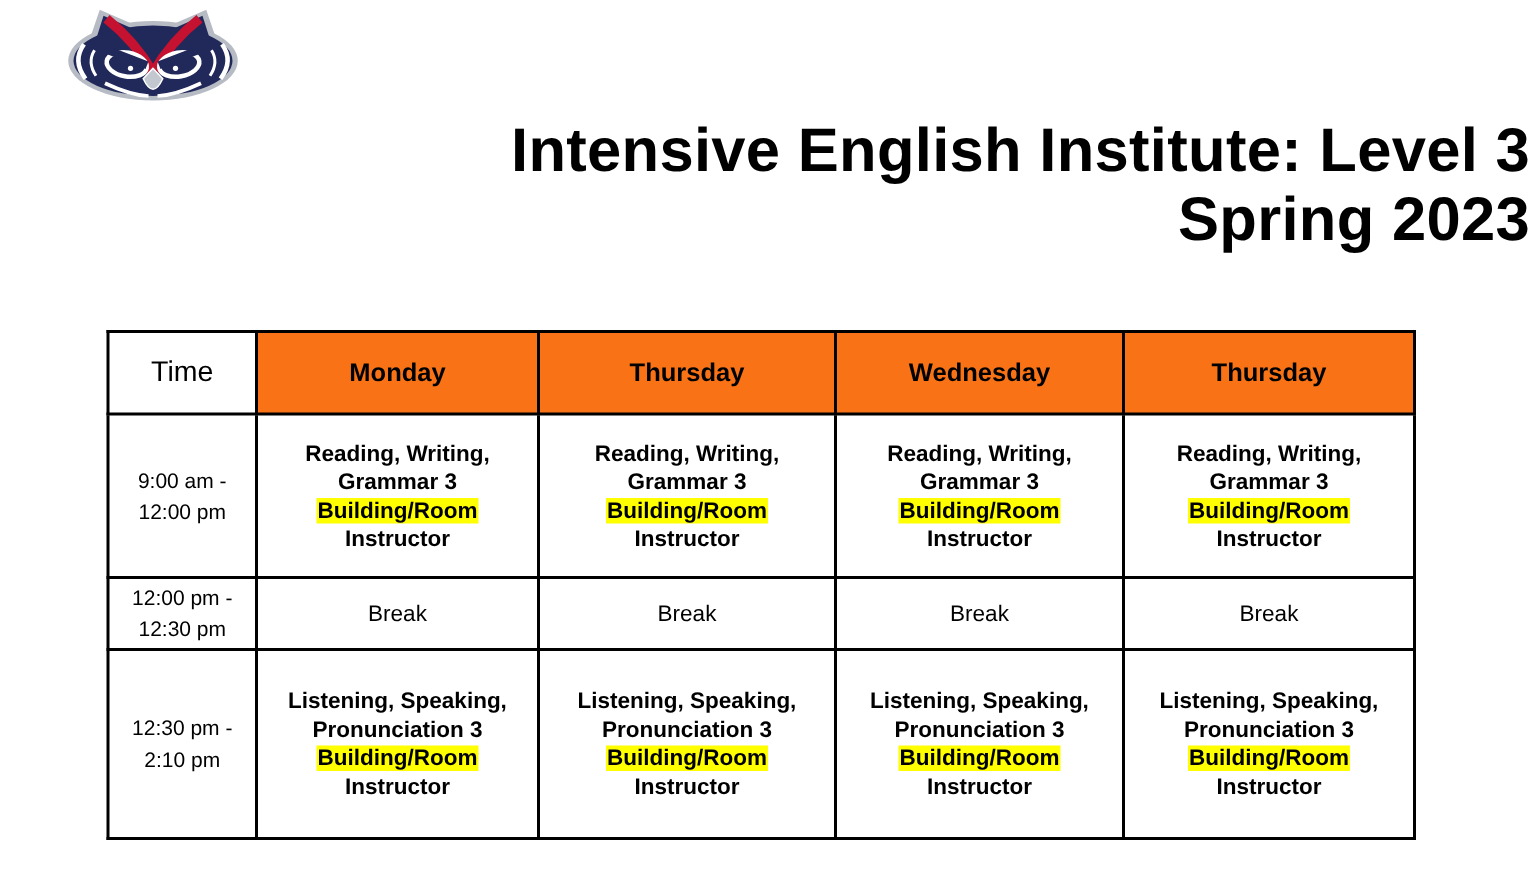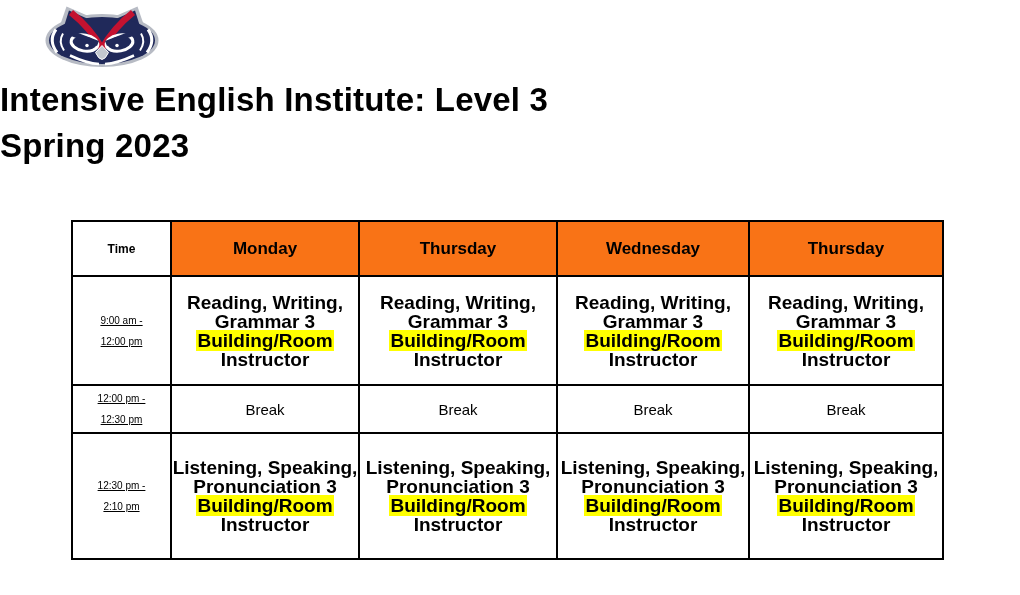--- a/index.html
+++ b/index.html
@@ -20,23 +20,23 @@
     left: 44px;
     top: 5px;
     width: 116px;
     height: 64px;
   }
   .title-block {
     position: absolute;
     top: 77px;
     left: 0;
     width: 1020px;
-    text-align: left;
+    text-align: right;
     font-weight: bold;
-    font-size: 33px;
+    font-size: 41px;
     line-height: 46px;
     letter-spacing: 0.2px;
   }
   table.schedule {
     position: absolute;
     left: 71px;
     top: 220px;
     border-collapse: collapse;
     table-layout: fixed;
     width: 871px;
@@ -49,36 +49,35 @@
     padding: 0;
     overflow: hidden;
   }
   tr.header-row { height: 55px; }
   tr.row-morning { height: 109px; }
   tr.row-break { height: 48px; margin-top: 45px; }
   tr.row-afternoon { height: 126px; }
 
   th.time-header {
     background: #FFFFFF;
-    font-size: 12px;
-    font-weight: bold;
+    font-size: 19px;
+    font-weight: normal;
   }
   th.day-header {
     background: #f97316;
     font-size: 17px;
     font-weight: bold;
   }
   td.time-cell {
-    font-size: 10px;
+    font-size: 14px;
     font-weight: normal;
     line-height: 21px;
-    text-decoration: underline;
   }
   td.course-cell {
-    font-size: 19px;
+    font-size: 15px;
     font-weight: bold;
     line-height: 19px;
   }
   td.break-cell {
     font-size: 15px;
     font-weight: normal;
   }
   .hl {
     background: #FFFF00;
     padding: 0 1px;

